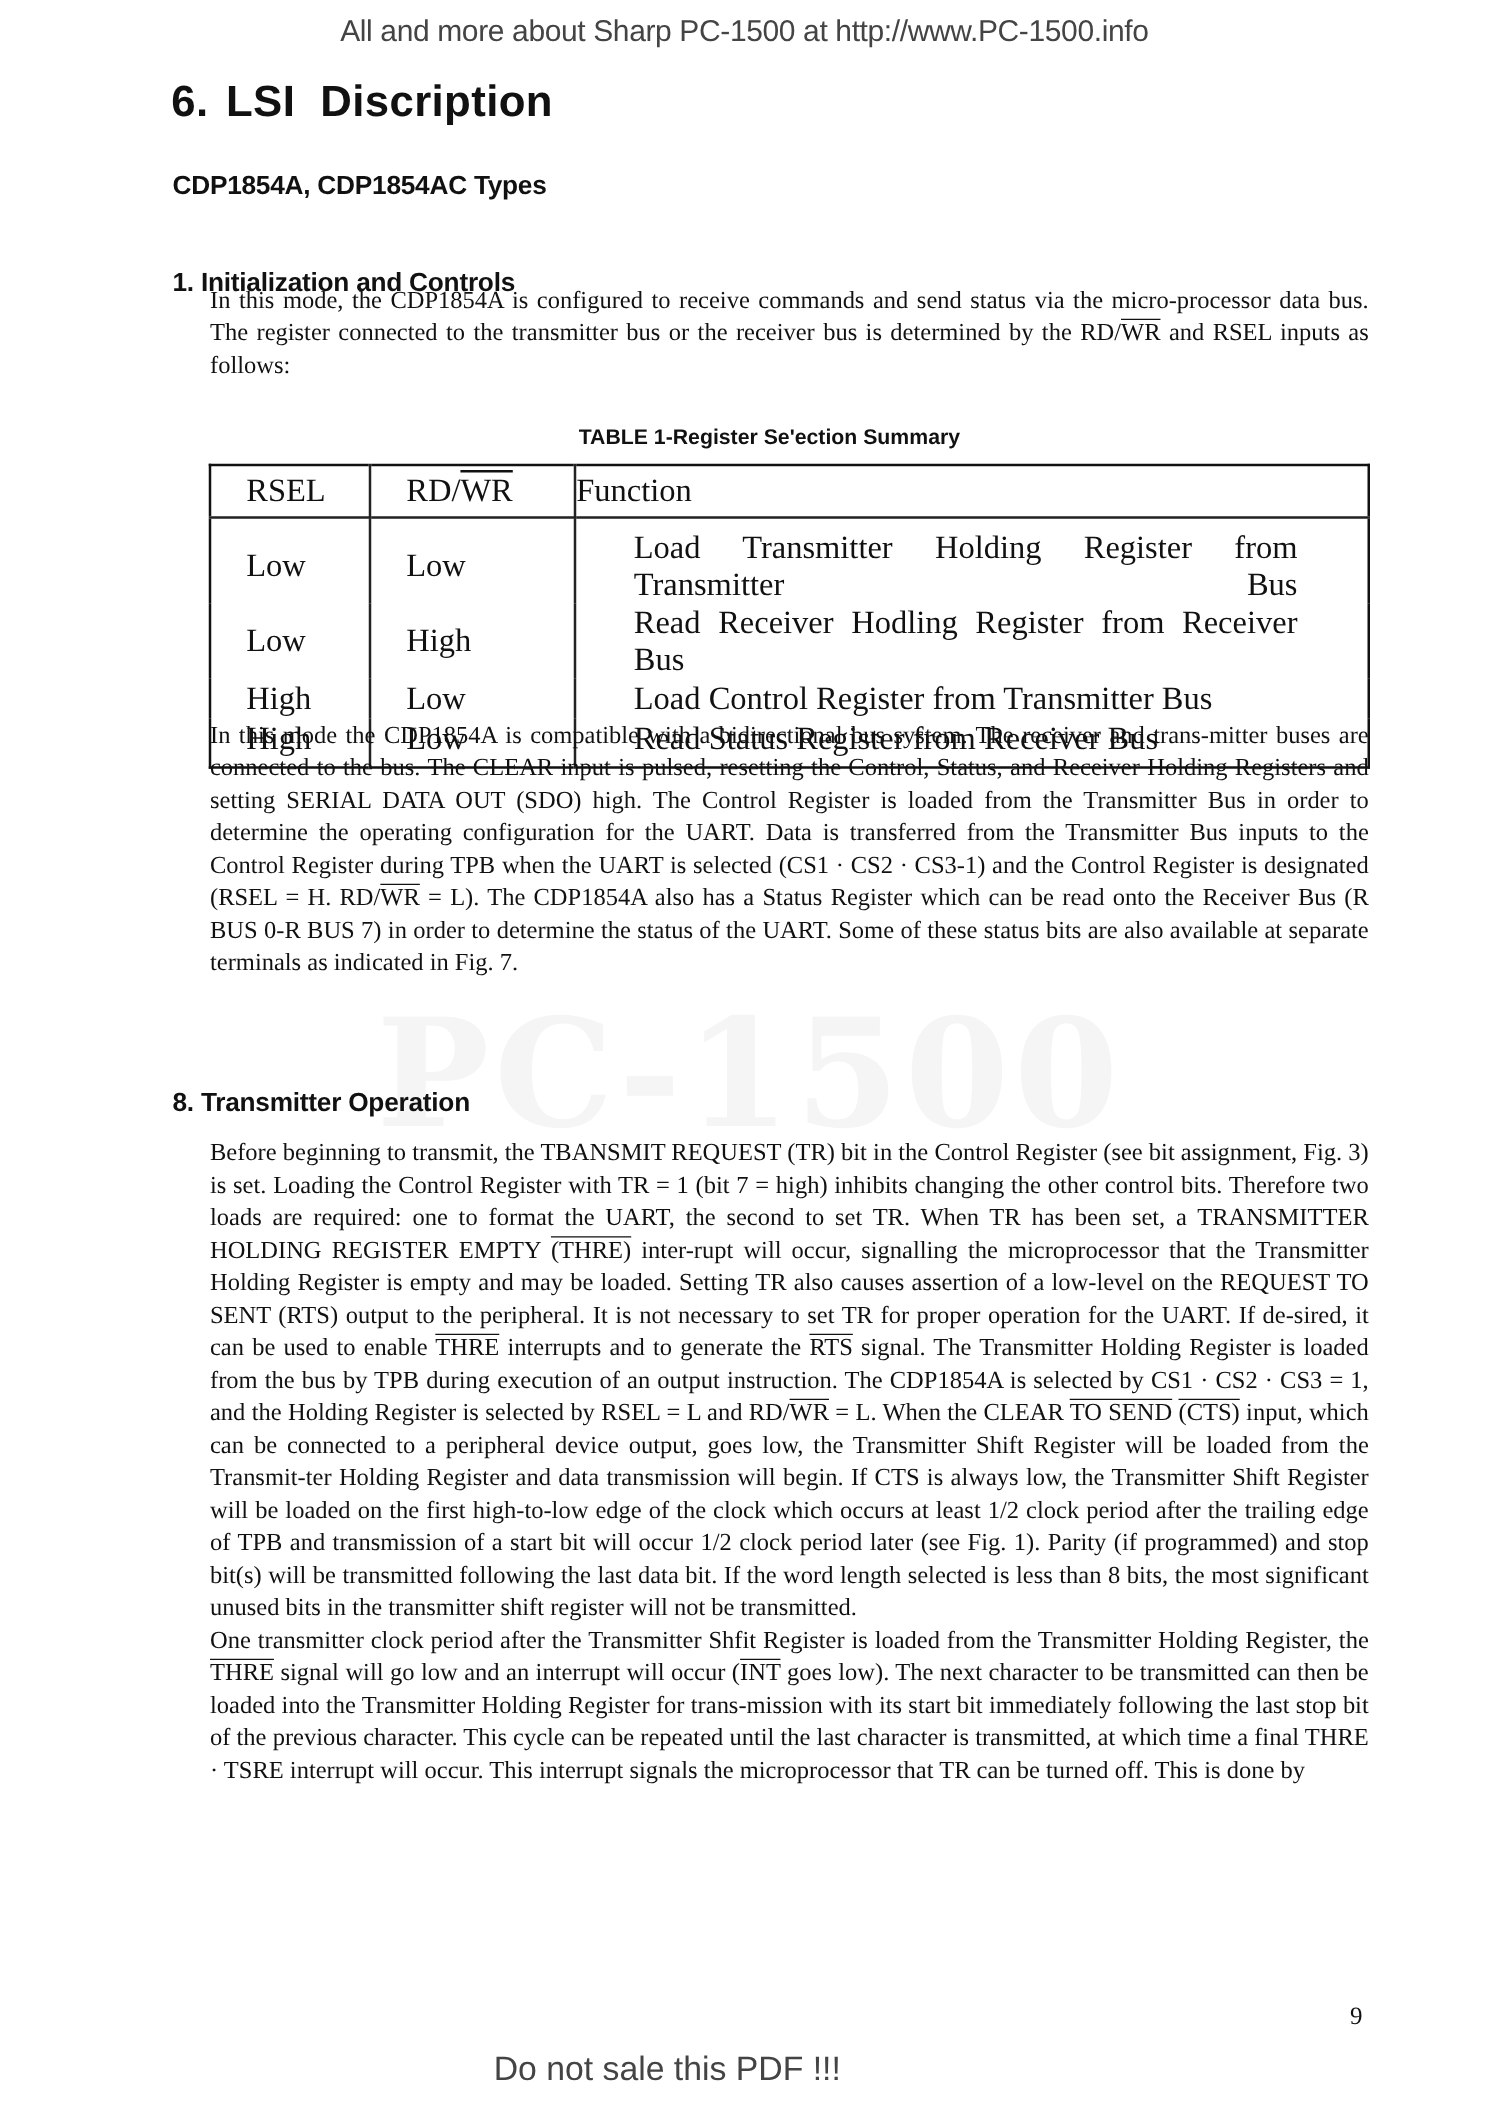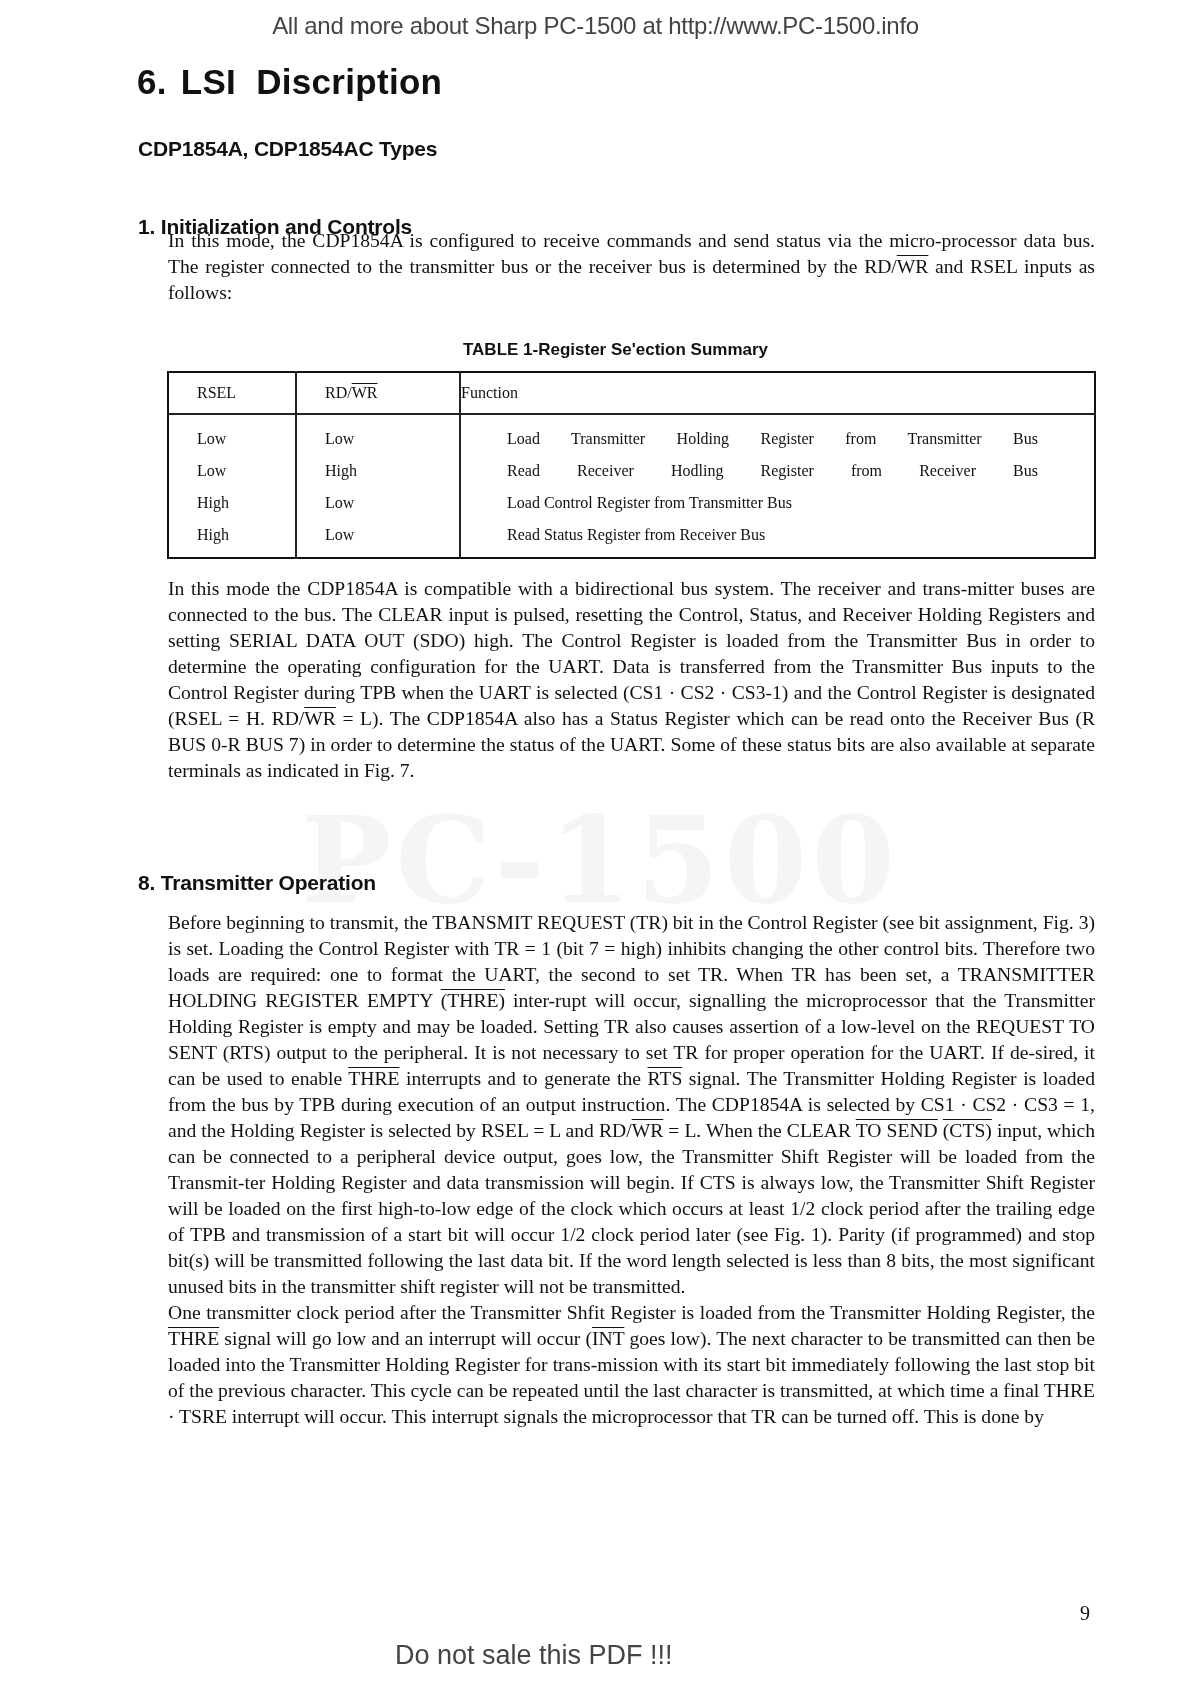--- a/index.html
+++ b/index.html
@@ -50,21 +50,21 @@
     .para p { margin: 0; }
     .ol { text-decoration: overline; }
     .table-caption {
       position: absolute; top: 340px; left: 0; width: 1191px; text-align: center;
       font-family: "Liberation Sans", sans-serif; font-weight: bold; font-size: 17px;
       color: #111; padding-left: 40px; box-sizing: border-box;
     }
     table.reg {
       position: absolute; top: 371px; left: 167px; width: 929px;
       border-collapse: collapse; border: 2px solid #111;
-      font-family: "Liberation Serif", serif; font-size: 16px; color: #111;
+      font-family: "Liberation Serif", serif; font-size: 26px; color: #111;
       z-index: 1;
     }
     table.reg th {
       font-weight: normal; height: 40px; border-bottom: 2px solid #222;
       text-align: left; padding: 0 0 0 28px;
     }
     table.reg th.fn { text-align: left; padding: 0; }
     table.reg td { height: 32px; padding: 0 0 0 28px; vertical-align: middle; }
     table.reg td.fn-cell { padding-left: 46px; padding-right: 56px; text-align: justify; text-align-last: justify; }
     table.reg tr.first td { padding-top: 8px; }

